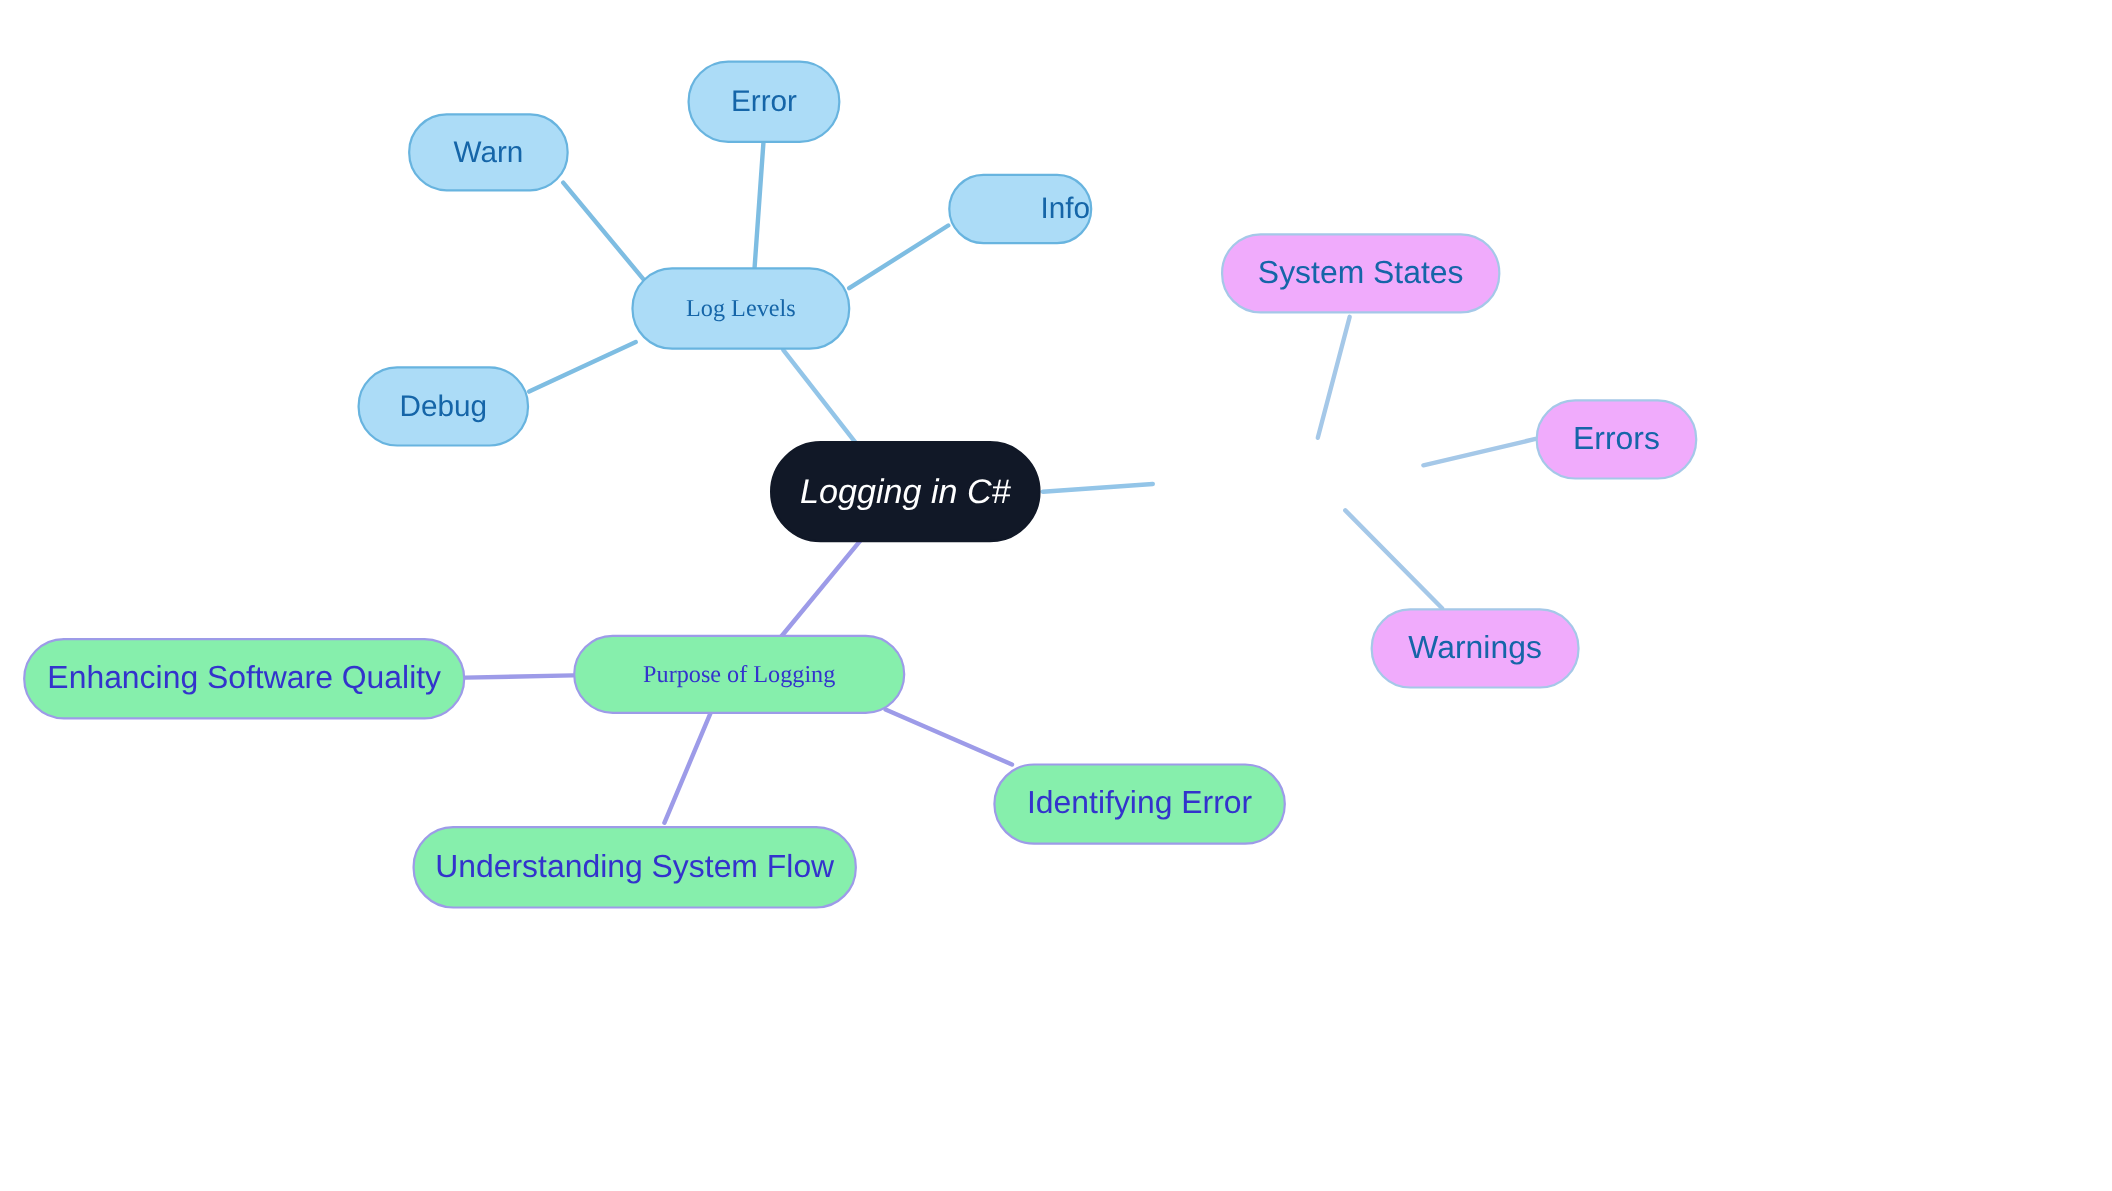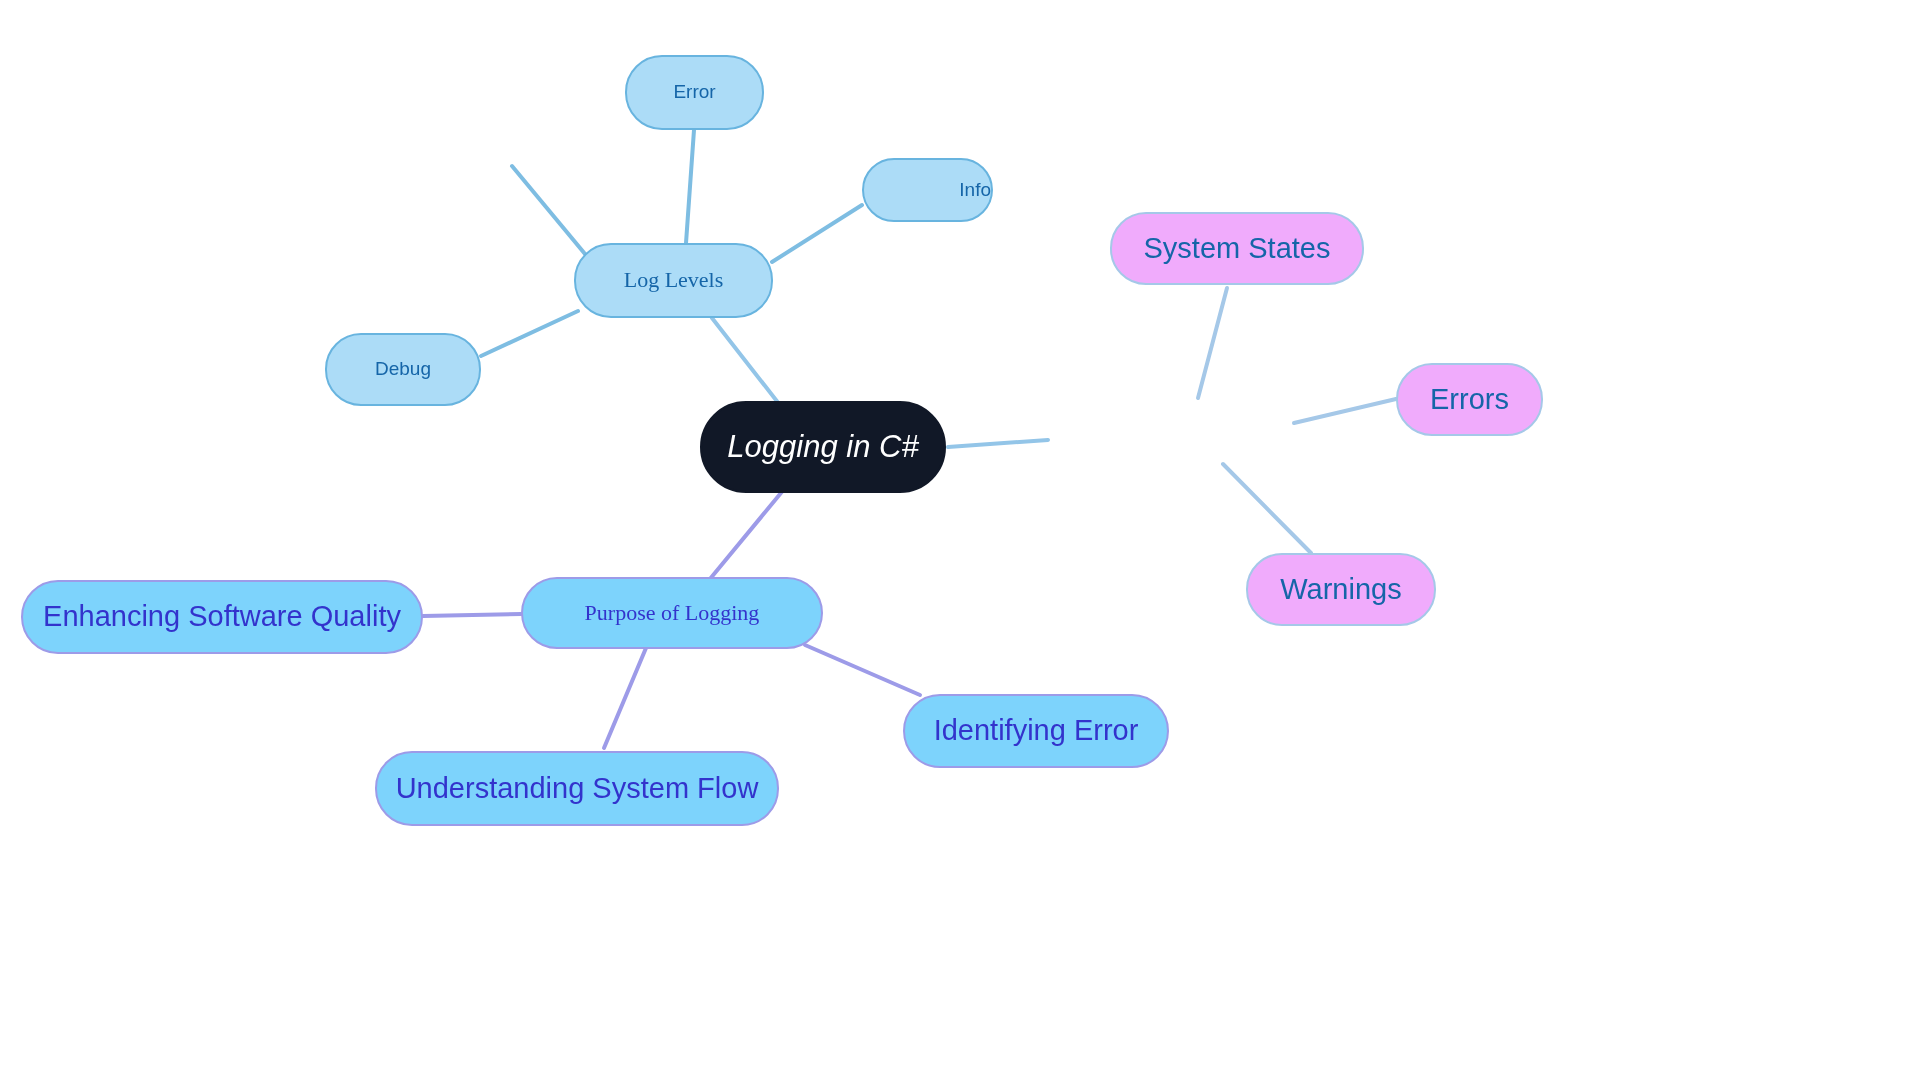--- a/index.html
+++ b/index.html
@@ -51,30 +51,30 @@
     border-color: #111827;
     color: #ffffff;
     font-size: 31px;
     border-radius: 48px;
     font-style: italic;
   }
   .node.blue {
     background: #ACDCF7;
     border-color: #68B4DF;
     color: #1565A8;
-    font-size: 19px;
+    font-size: 27px;
   }
   .node.paleblue {
     background: #f0abfc;
     border-color: #A5C8E8;
     color: #1565A8;
     font-size: 29px;
   }
   .node.purple {
-    background: #7dd3fc;
+    background: #86efac;
     border-color: #9D9BE8;
     color: #3333CC;
     font-size: 29px;
   }
   .node.branch {
     font-size: 22px;
     font-family: Liberation Serif, serif;
   }
 </style>
 </head>
@@ -107,20 +107,23 @@
   </div>
 
   <div class="node blue branch" style="left:574px; top:243px; width:199px; height:75px; border-radius:37px;">
     <span class="node-label">Log Levels</span>
   </div>
 
   <div class="node blue" style="left:625px; top:55px; width:139px; height:75px; border-radius:37px;">
     <span class="node-label">Error</span>
   </div>
 
+  <div class="node blue" style="left:371px; top:103px; width:146px; height:71px; border-radius:35px;">
+    <span class="node-label">Warn</span>
+  </div>
 
   <div class="node blue" style="left:862px; top:158px; width:131px; height:64px; border-radius:36px;justify-content:flex-end;">
     <span class="node-label">Info</span>
   </div>
 
   <div class="node blue" style="left:325px; top:333px; width:156px; height:73px; border-radius:36px;">
     <span class="node-label">Debug</span>
   </div>
 
 

